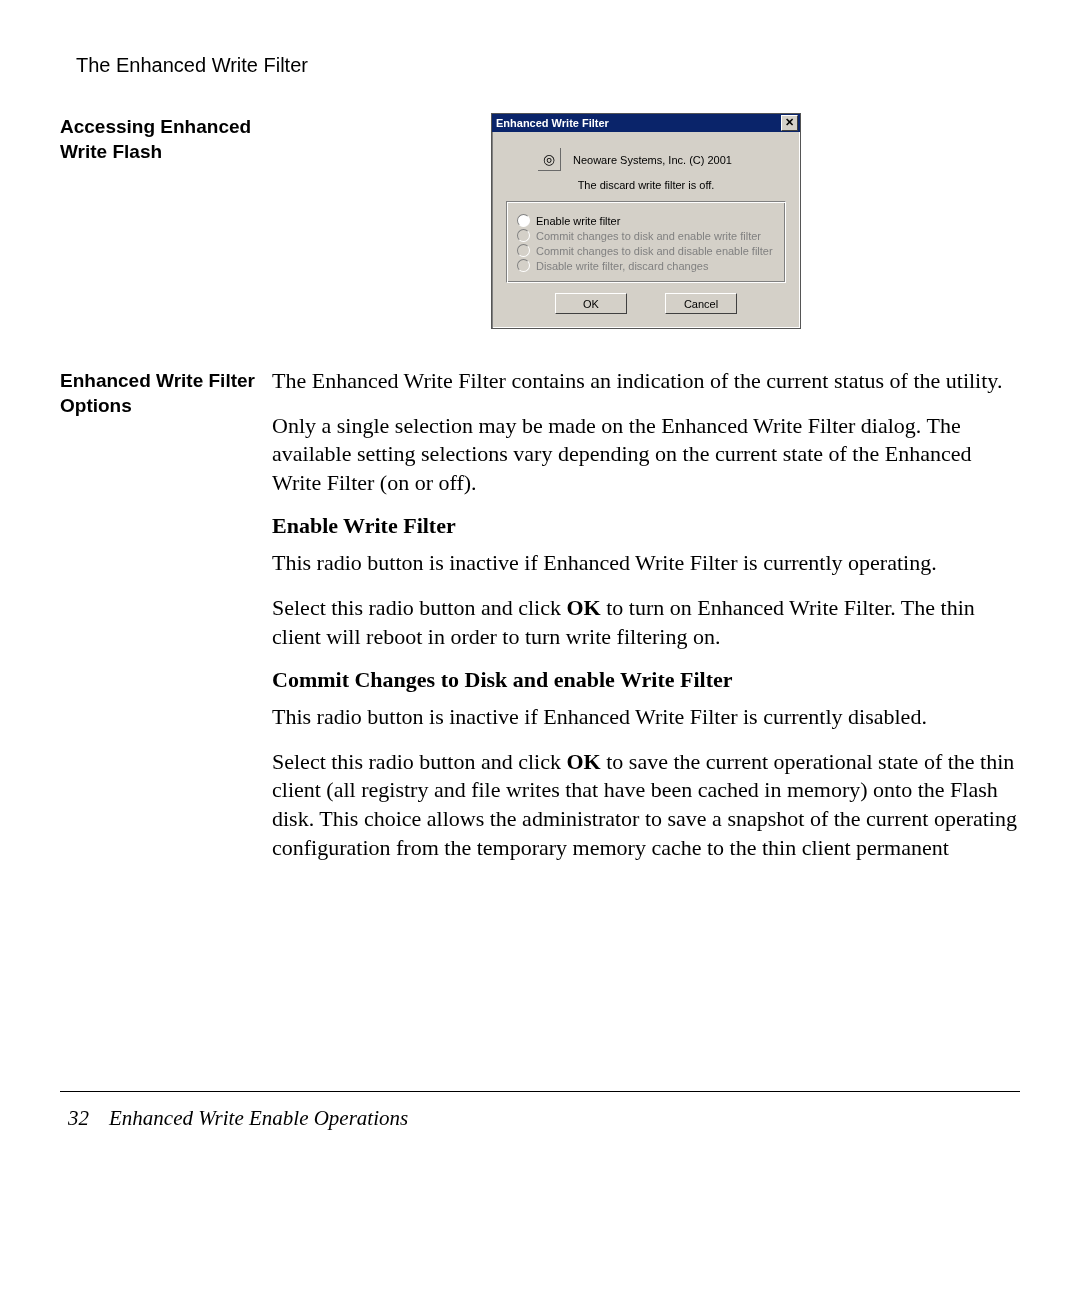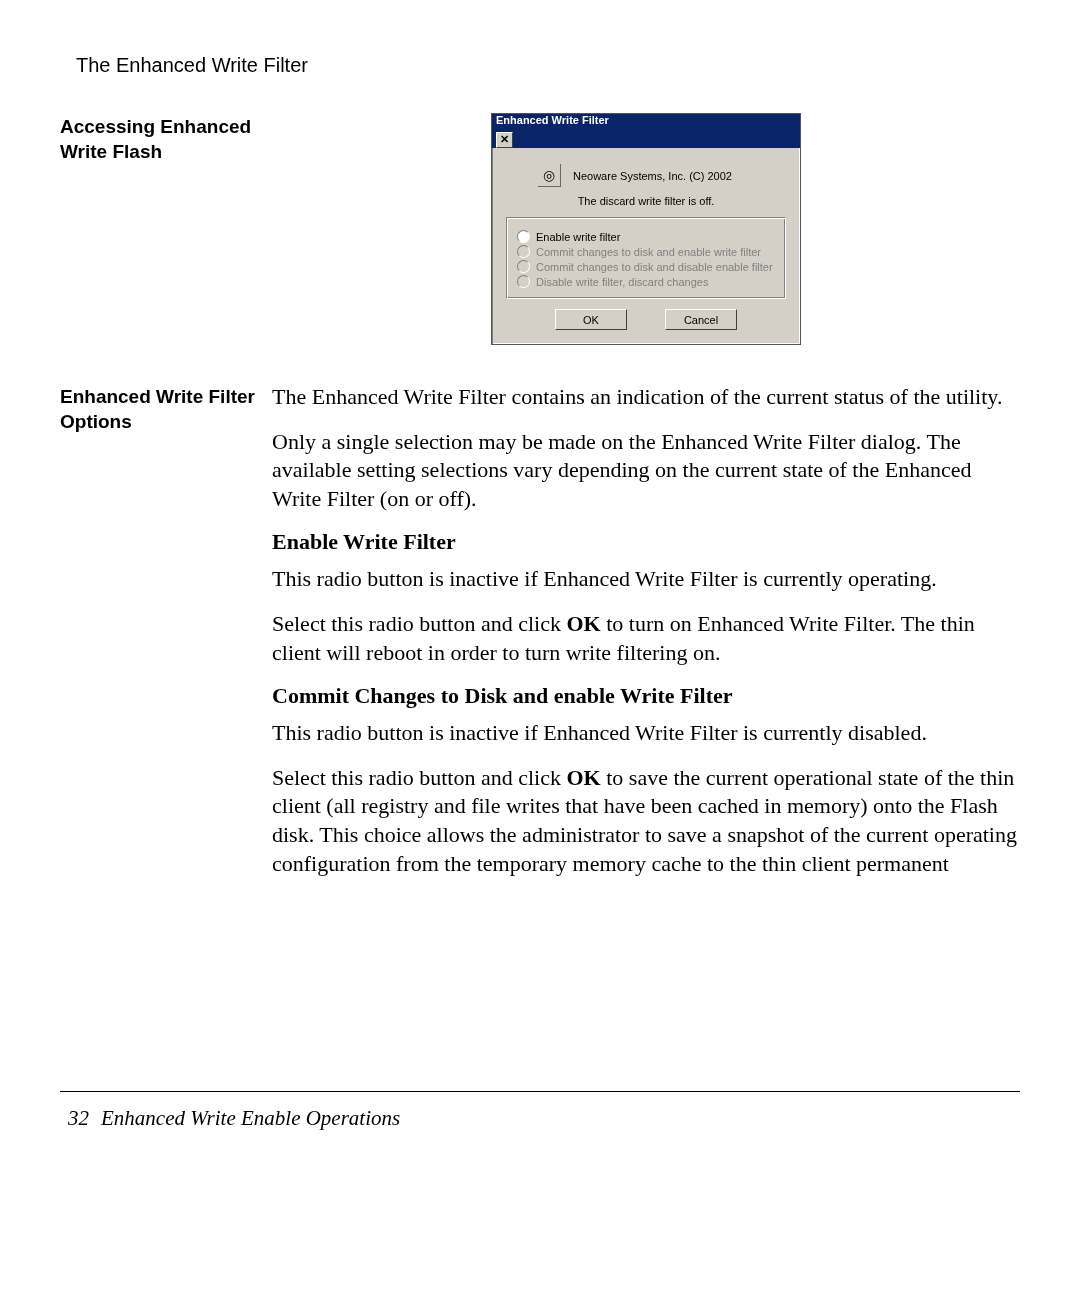--- a/index.html
+++ b/index.html
@@ -59,26 +59,26 @@
     border: 1px solid #555;
     background: #d4d0c8;
     font-family: Tahoma, Arial, sans-serif;
     font-size: 11px;
     color: #000;
     box-shadow: 1px 1px 0 #808080 inset, -1px -1px 0 #fff inset;
   }
   .titlebar {
     background: #0a246a;
     color: #fff;
-    height: 34px;
+    height: 18px;
     display: flex;
+    align-items: center;
     justify-content: space-between;
     padding: 0 2px 0 4px;
     font-weight: 700;
-    flex-direction: column;
   }
   .titlebar .close {
     width: 15px;
     height: 14px;
     background: #d4d0c8;
     color: #000;
     font-weight: 700;
     font-size: 11px;
     line-height: 12px;
     text-align: center;
@@ -127,21 +127,21 @@
   
   .footer {
     position:absolute;
     left:60px; right:60px;
     bottom:180px;
   }
   .footer hr {
     border:none; border-top:1px solid #000; margin:0 0 14px 0;
   }
   .footer-line {
-    display:flex; align-items:baseline; gap:12px;
+    display:flex; align-items:baseline; gap:20px;
     font-style: italic;
     font-size: 21px;
     margin-left: 8px;
   }
   .footer-line .pn { font-style: italic; }
 </style>
 </head>
 <body>
 
 <div class="page">
@@ -153,21 +153,21 @@
     <div class="body-col">
 
       <div class="dialog-wrap">
         <div class="titlebar">
           <span>Enhanced Write Filter</span>
           <span class="close">✕</span>
         </div>
         <div class="dlg-body">
           <div class="dlg-top">
             <span class="dlg-icon">◎</span>
-            <span>Neoware Systems, Inc. (C) 2002</span>
+            <span>Neoware Systems, Inc. (C) 2001</span>
           </div>
           <div class="dlg-status">The discard write filter is off.</div>
           <div class="group">
             <div class="radio-row">
               <span class="radio-dot"></span>
               <span>Enable write filter</span>
             </div>
             <div class="radio-row disabled">
               <span class="radio-dot"></span>
               <span>Commit changes to disk and enable write filter</span>

